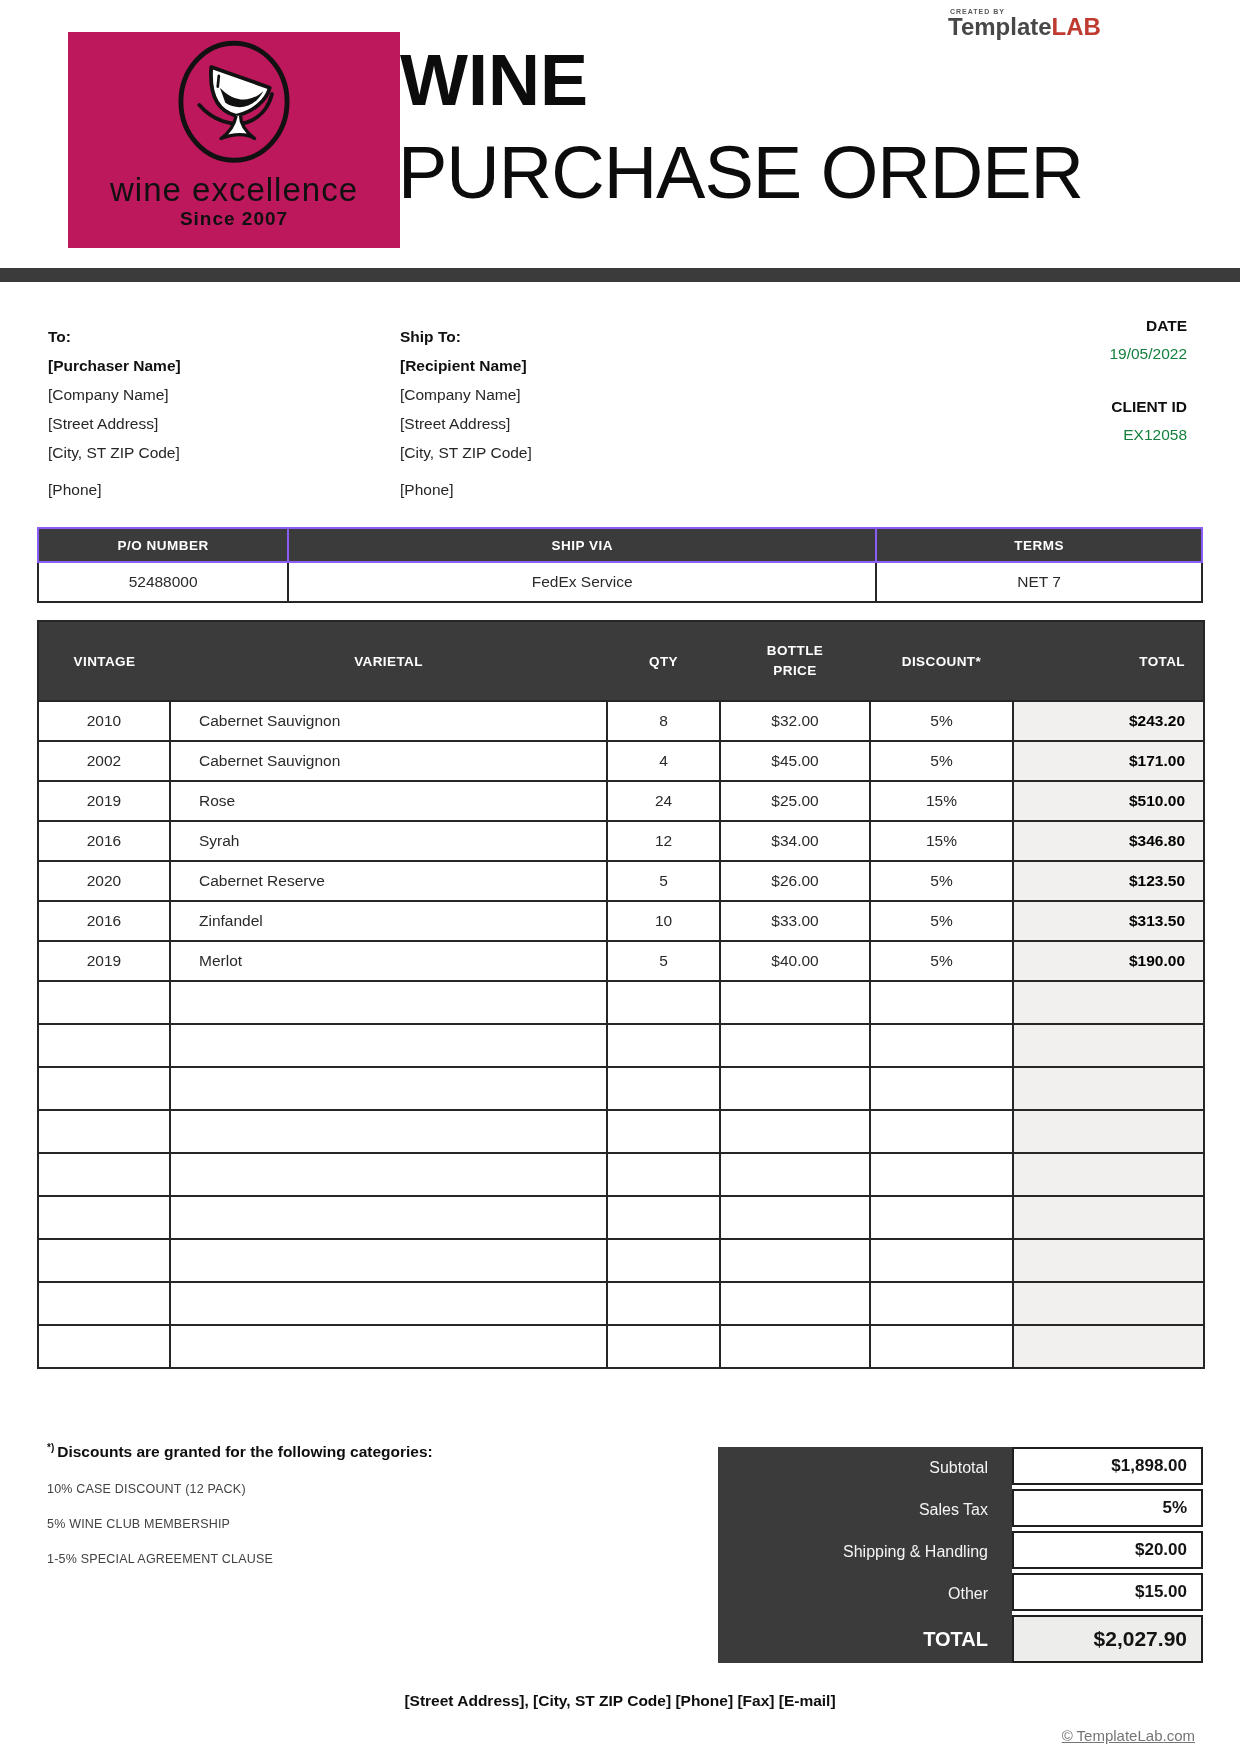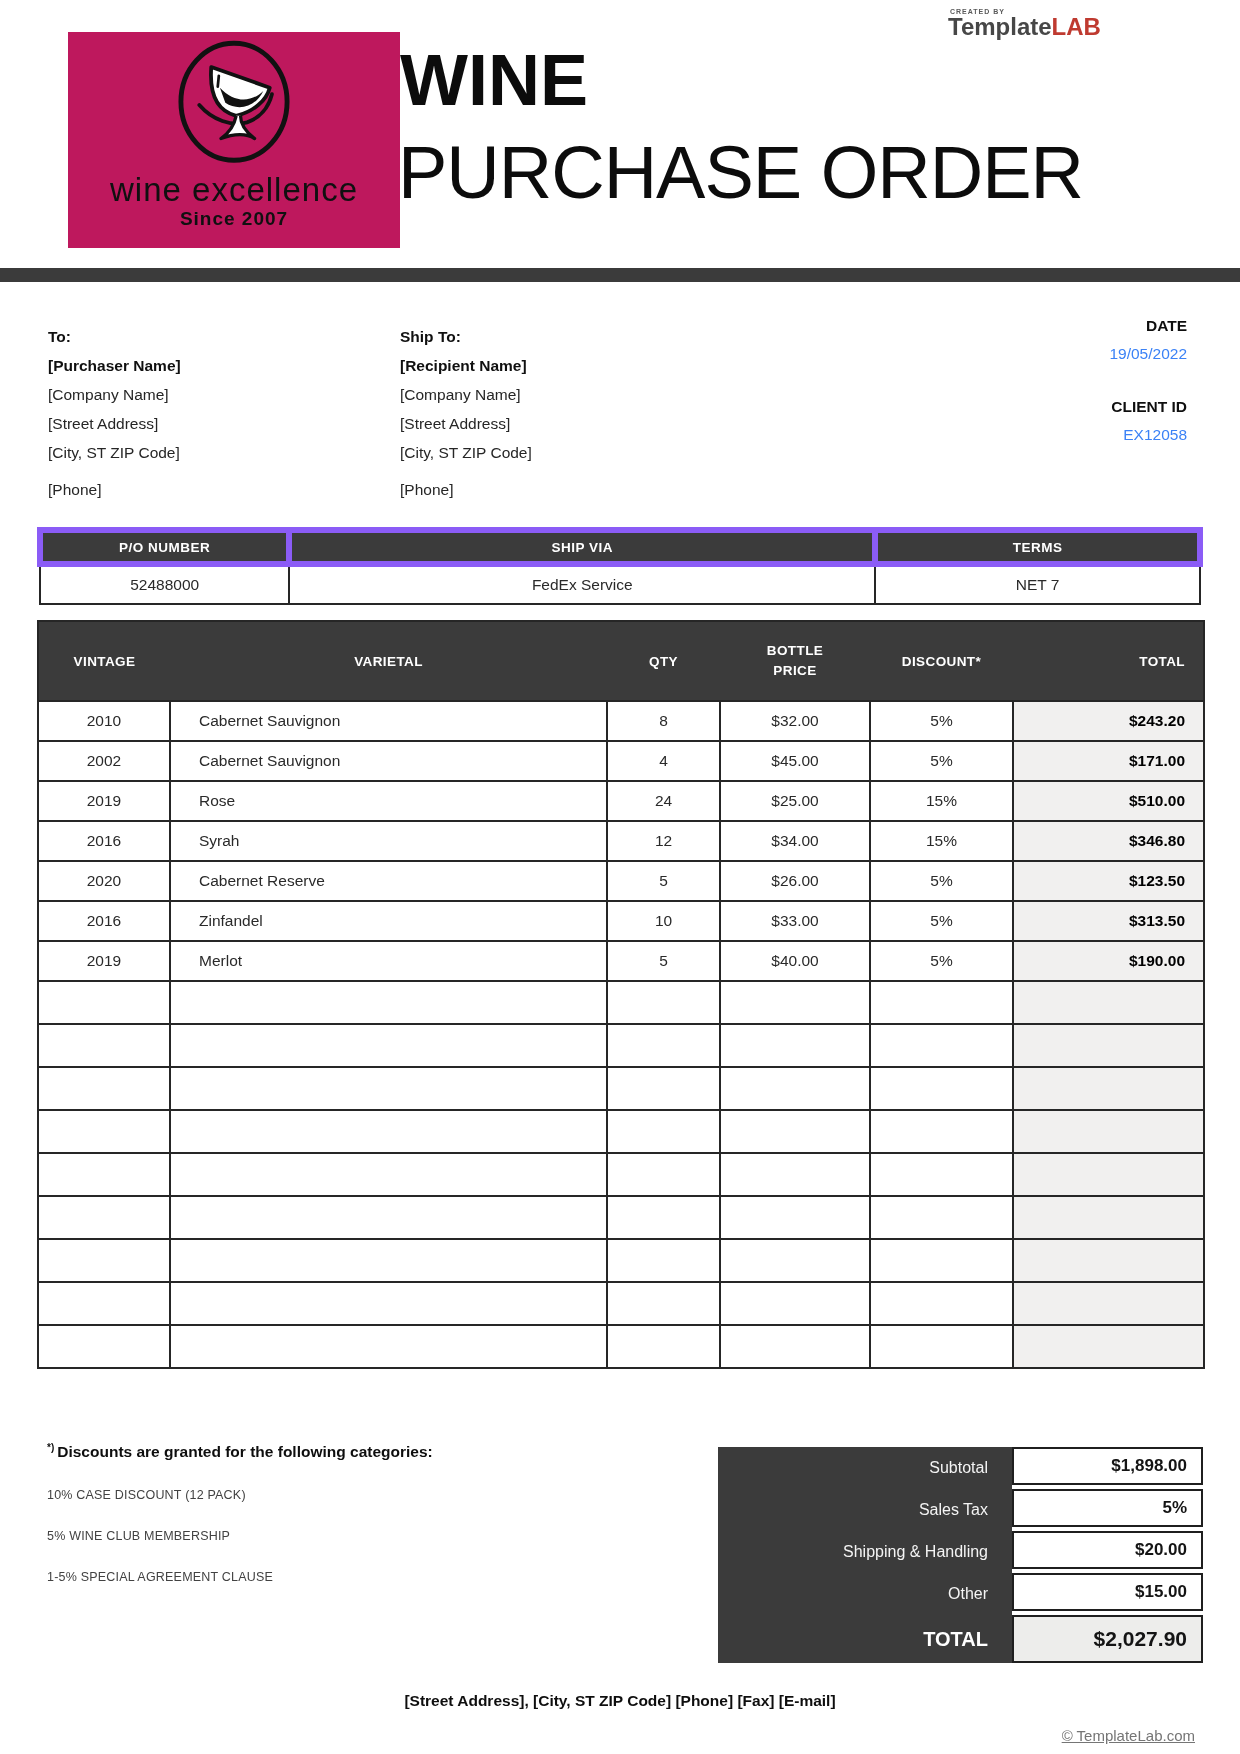--- a/index.html
+++ b/index.html
@@ -47,29 +47,29 @@
   
   .addr { position:absolute; top:322px; font-size:15.5px; line-height:29px; color:#262626; }
   .addr.to { left:48px; }
   .addr.ship { left:400px; }
   .addr .lbl { font-weight:700; color:#101010; }
   .addr .strong { font-weight:700; color:#101010; }
   .addr .phone { margin-top:8px; }
 
   .meta { position:absolute; right:53px; top:312px; text-align:right; font-size:15.5px; line-height:28px; }
   .meta .m-label { font-weight:700; color:#0e0e0e; }
-  .meta .m-value { color:#3b82f6; }
+  .meta .m-value { color:#15803d; }
   .meta .m-gap { height:25px; }
 
   
   table { border-collapse:collapse; table-layout:fixed; }
   .po-table { position:absolute; left:37px; top:527px; width:1166px; }
   .po-table th {
     background:#3b3b3b; color:#ffffff; font-size:13.5px; font-weight:700;
-    letter-spacing:.5px; height:34px; border:6px solid #8b5cf6; text-align:center;
+    letter-spacing:.5px; height:34px; border:2px solid #8b5cf6; text-align:center;
   }
   .po-table td {
     height:40px; font-size:15.5px; text-align:center; color:#2a2a2a;
     border:2px solid #262626; background:#fff;
   }
   .po-c0 { width:21.5%; } .po-c1 { width:50.5%; } .po-c2 { width:28%; }
 
   
   .order-table { position:absolute; left:37px; top:620px; width:1166px; border:2px solid #262626; }
   .order-table th {
@@ -89,21 +89,21 @@
   .c2 { width:113px; text-align:center; }
   .c3 { width:150px; text-align:center; }
   .c4 { width:143px; text-align:center; }
   .c5 { width:191px; }
   td.c5 { background:#f1f0ef; text-align:right; padding-right:18px; font-weight:600; color:#000000; }
 
   
   .notes { position:absolute; left:47px; top:1442px; }
   .notes-heading { font-size:15.5px; font-weight:700; color:#0e0e0e; }
   .notes-heading sup { font-size:10px; margin-right:3px; }
-  .note-item { font-size:12.5px; color:#424242; margin-top:27px; letter-spacing:.2px; }
+  .note-item { font-size:12.5px; color:#424242; margin-top:21px; letter-spacing:.2px; }
 
   
   .totals { position:absolute; left:718px; top:1447px; width:485px; display:flex; }
   .totals-labels { width:294px; background:#3b3b3b; }
   .t-label {
     height:42px; display:flex; align-items:center; justify-content:flex-end;
     padding-right:24px; color:#f4f4f4; font-size:16px;
   }
   .t-label.t-total { height:48px; font-size:20px; font-weight:700; color:#ffffff; }
   .totals-values { width:191px; display:flex; flex-direction:column; }

